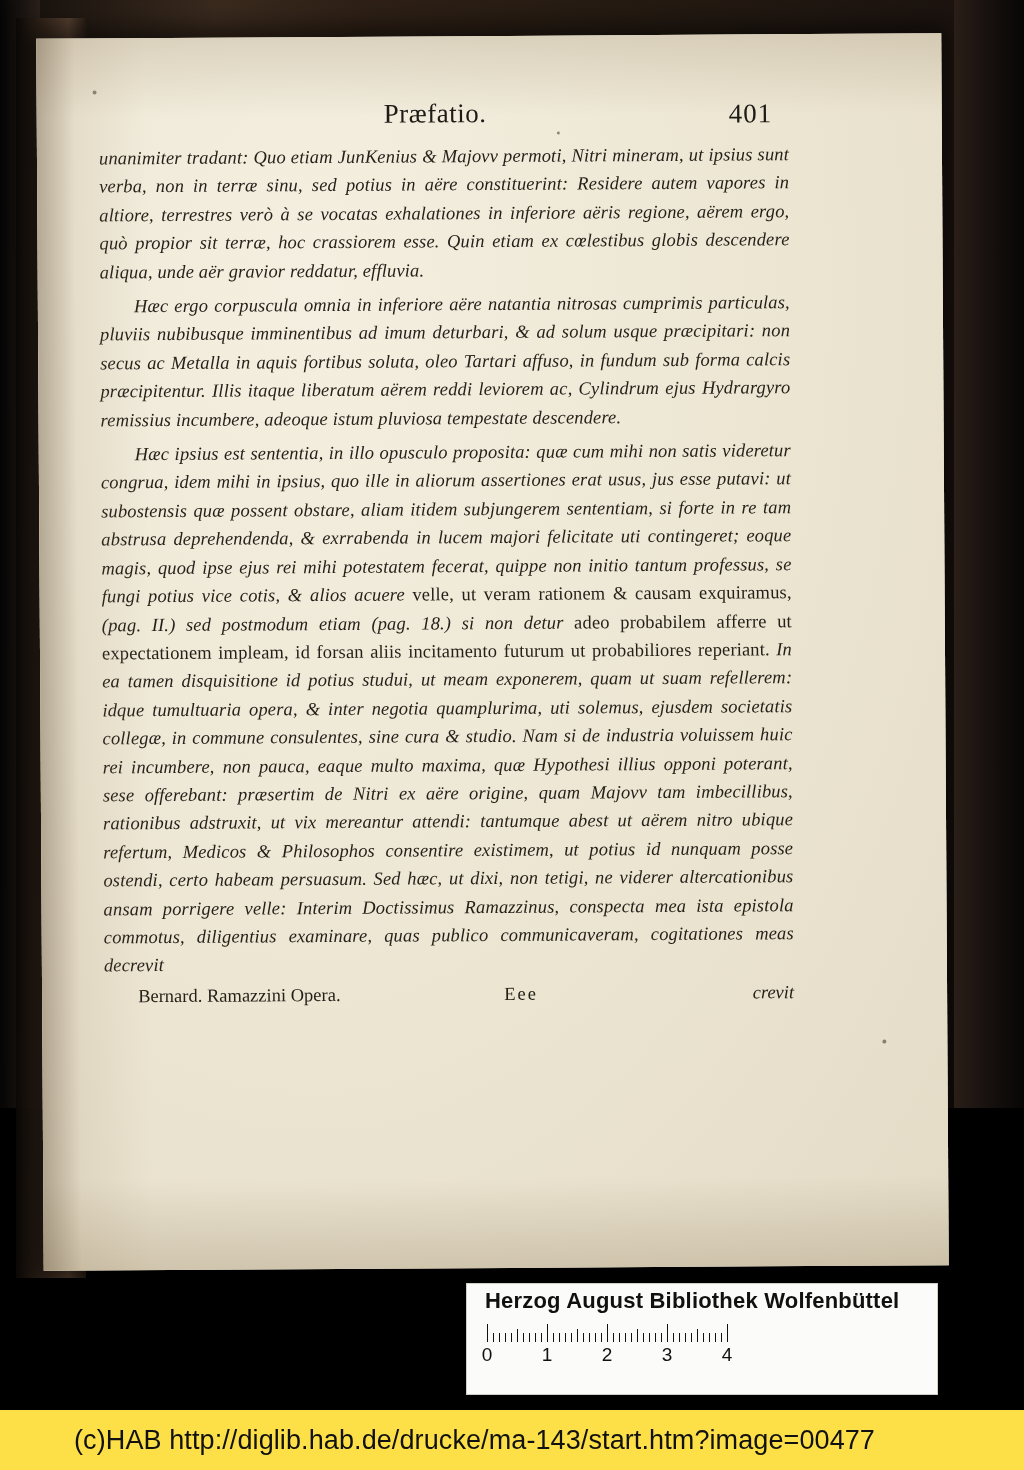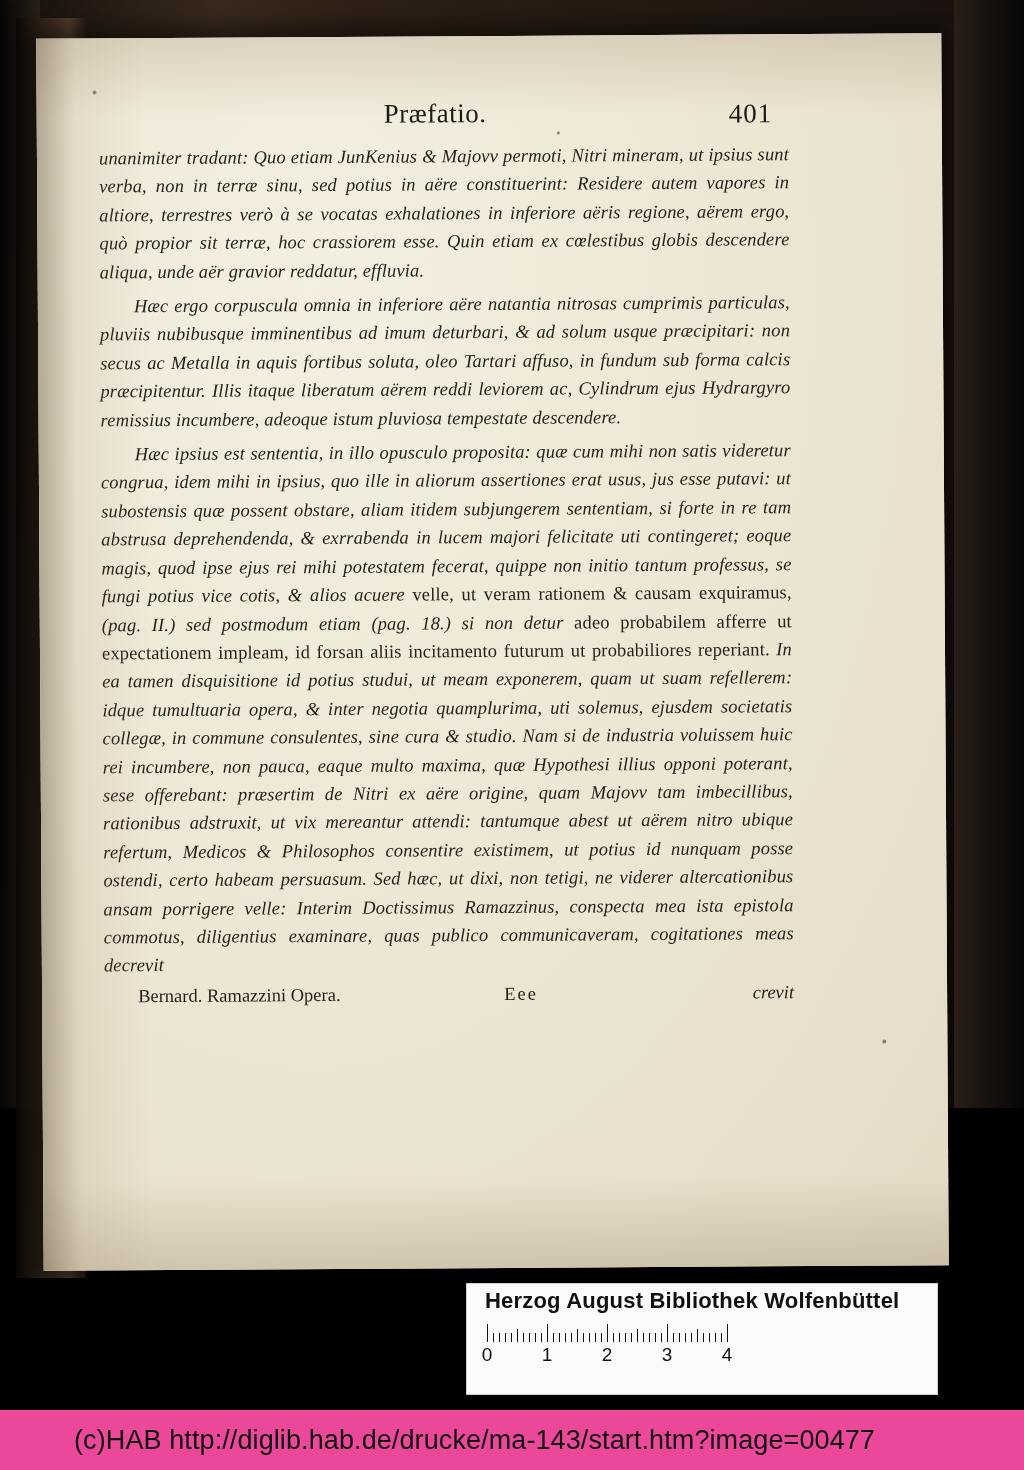--- a/index.html
+++ b/index.html
@@ -231,21 +231,21 @@
   }
   #gray-patches span { flex: 1 1 auto; display: block; }
 
   
   #caption-bar {
     position: absolute;
     left: 0;
     top: 1410px;
     width: 1024px;
     height: 60px;
-    background: #ec4899;
+    background: #fde047;
     display: flex;
     align-items: center;
   }
   #caption-text {
     font-family: "Liberation Sans", sans-serif;
     font-size: 27px;
     color: #111;
     padding-left: 74px;
     letter-spacing: .1px;
     white-space: nowrap;

